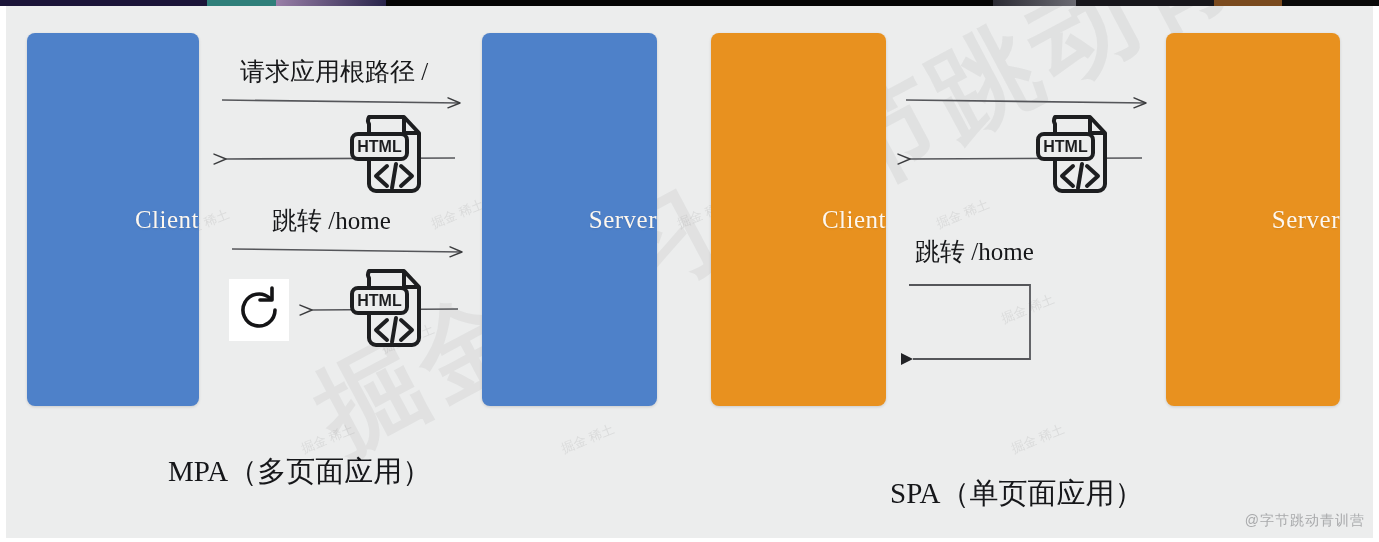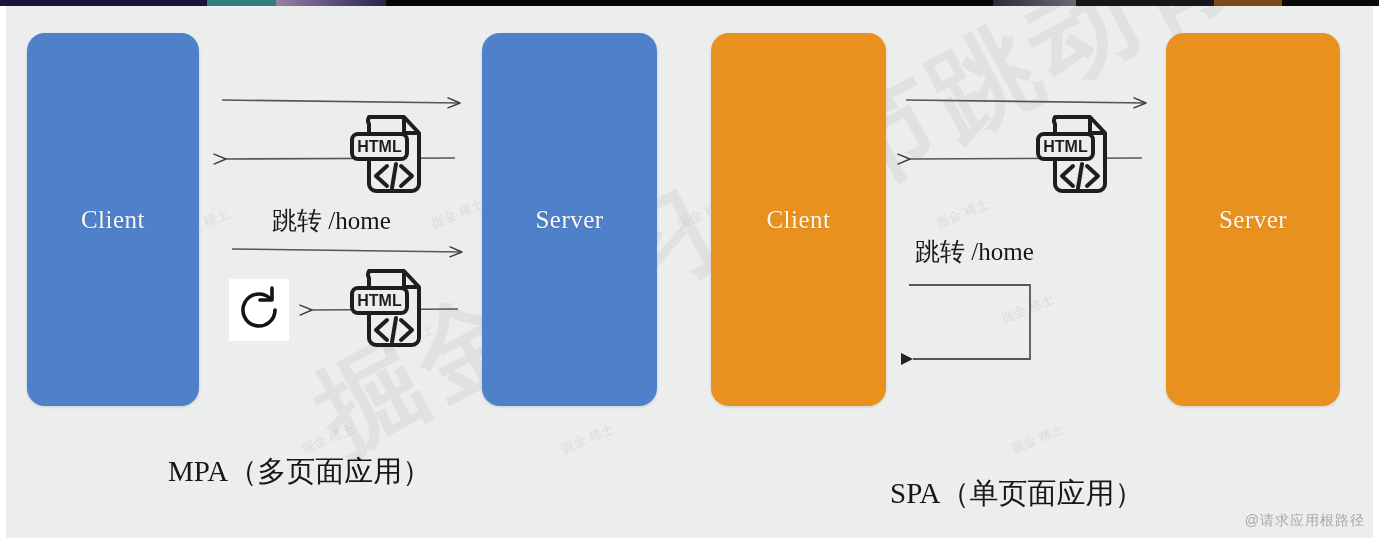--- a/index.html
+++ b/index.html
@@ -71,24 +71,24 @@
     font-size: 13px;
     transform: rotate(-22deg);
     white-space: nowrap;
     pointer-events: none;
     z-index: 6;
   }
 
   
   .box {
     position: absolute;
-    border-radius: 18px;
+    border-radius: 8px;
     display: flex;
     align-items: center;
-    justify-content: center;
+    justify-content: flex-end;
     color: #fdf7ef;
     z-index: 10;
     box-shadow: 0 1px 3px rgba(0,0,0,0.14);
   }
   .box-label {
     font-size: 25px;
     font-family: "Liberation Serif", "DejaVu Serif", serif;
     letter-spacing: 0.5px;
     text-shadow: 0 1px 2px rgba(0,0,0,0.10);
   }
@@ -181,20 +181,21 @@
   </div>
 
   <div class="box" style="left:711px; top:33px; width:175px; height:373px; background:#e8911f;">
     <span class="box-label">Client</span>
   </div>
 
   <div class="box" style="left:1166px; top:33px; width:174px; height:373px; background:#e8911f;">
     <span class="box-label">Server</span>
   </div>
 
+  <div class="caption" style="left:240px; top:55px;">请求应用根路径 /</div>
   <div class="caption" style="left:272px; top:204px;">跳转 /home</div>
 
   <div class="caption" style="left:915px; top:235px;">跳转 /home</div>
 
   <svg class="arrows" viewBox="0 0 1379 542" width="1379" height="542">
     <defs>
       <marker id="openRight" markerWidth="16" markerHeight="16" refX="13" refY="6" orient="auto" markerUnits="userSpaceOnUse">
         <path d="M1,1 L13,6 L1,11" fill="none" stroke="#3b3c3e" stroke-width="1.4" stroke-linecap="round" stroke-linejoin="round"></path>
       </marker>
       <marker id="openLeft" markerWidth="16" markerHeight="16" refX="3" refY="6" orient="auto" markerUnits="userSpaceOnUse">
@@ -259,15 +260,15 @@
   <div class="icon-refresh" style="left:229px; top:279px; width:60px; height:62px;">
     <svg viewBox="0 0 60 62" width="60" height="62">
       <path d="M46,31 a16,16 0 1 1 -5.2,-11.8" fill="none" stroke="#141416" stroke-width="3.6" stroke-linecap="round"></path>
       <path d="M43,9 L43,21 L31,21" fill="none" stroke="#141416" stroke-width="3.6" stroke-linecap="round" stroke-linejoin="round"></path>
     </svg>
   </div>
 
   <div class="title" style="left:168px; top:452px;">MPA（多页面应用）</div>
   <div class="title" style="left:890px; top:452px;margin-top:22px;">SPA（单页面应用）</div>
 
-  <div class="credit">@请求应用根路径</div>
+  <div class="credit">@字节跳动青训营</div>
 
 </div>
 
 </body></html>

